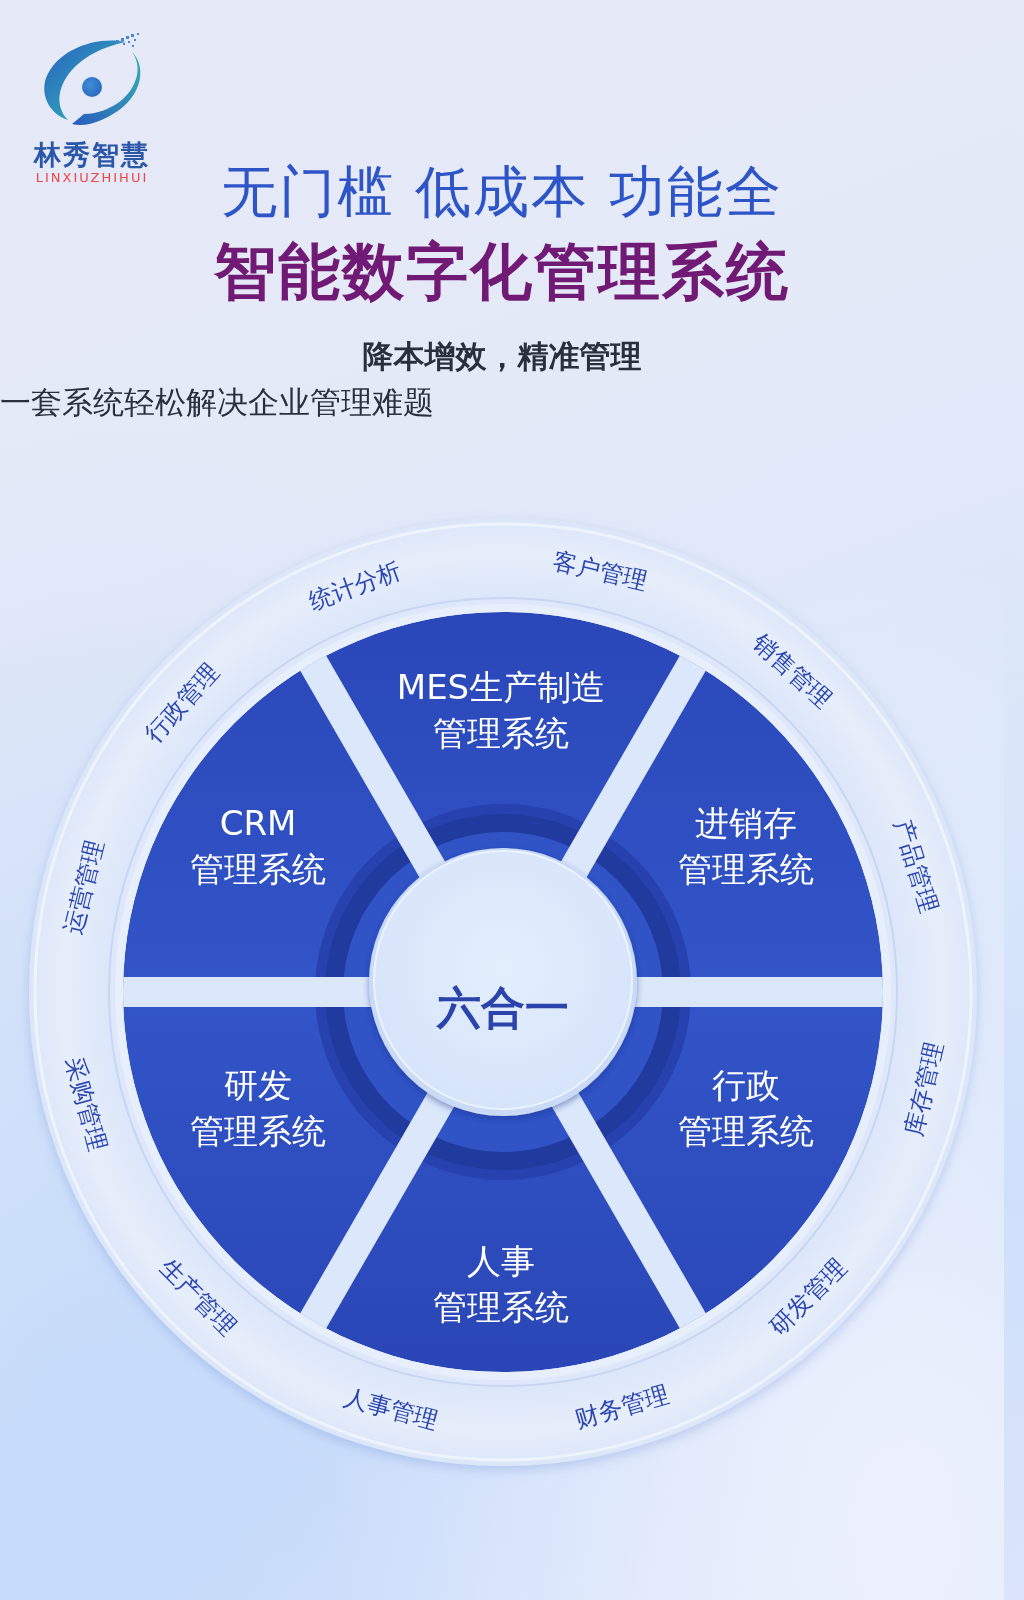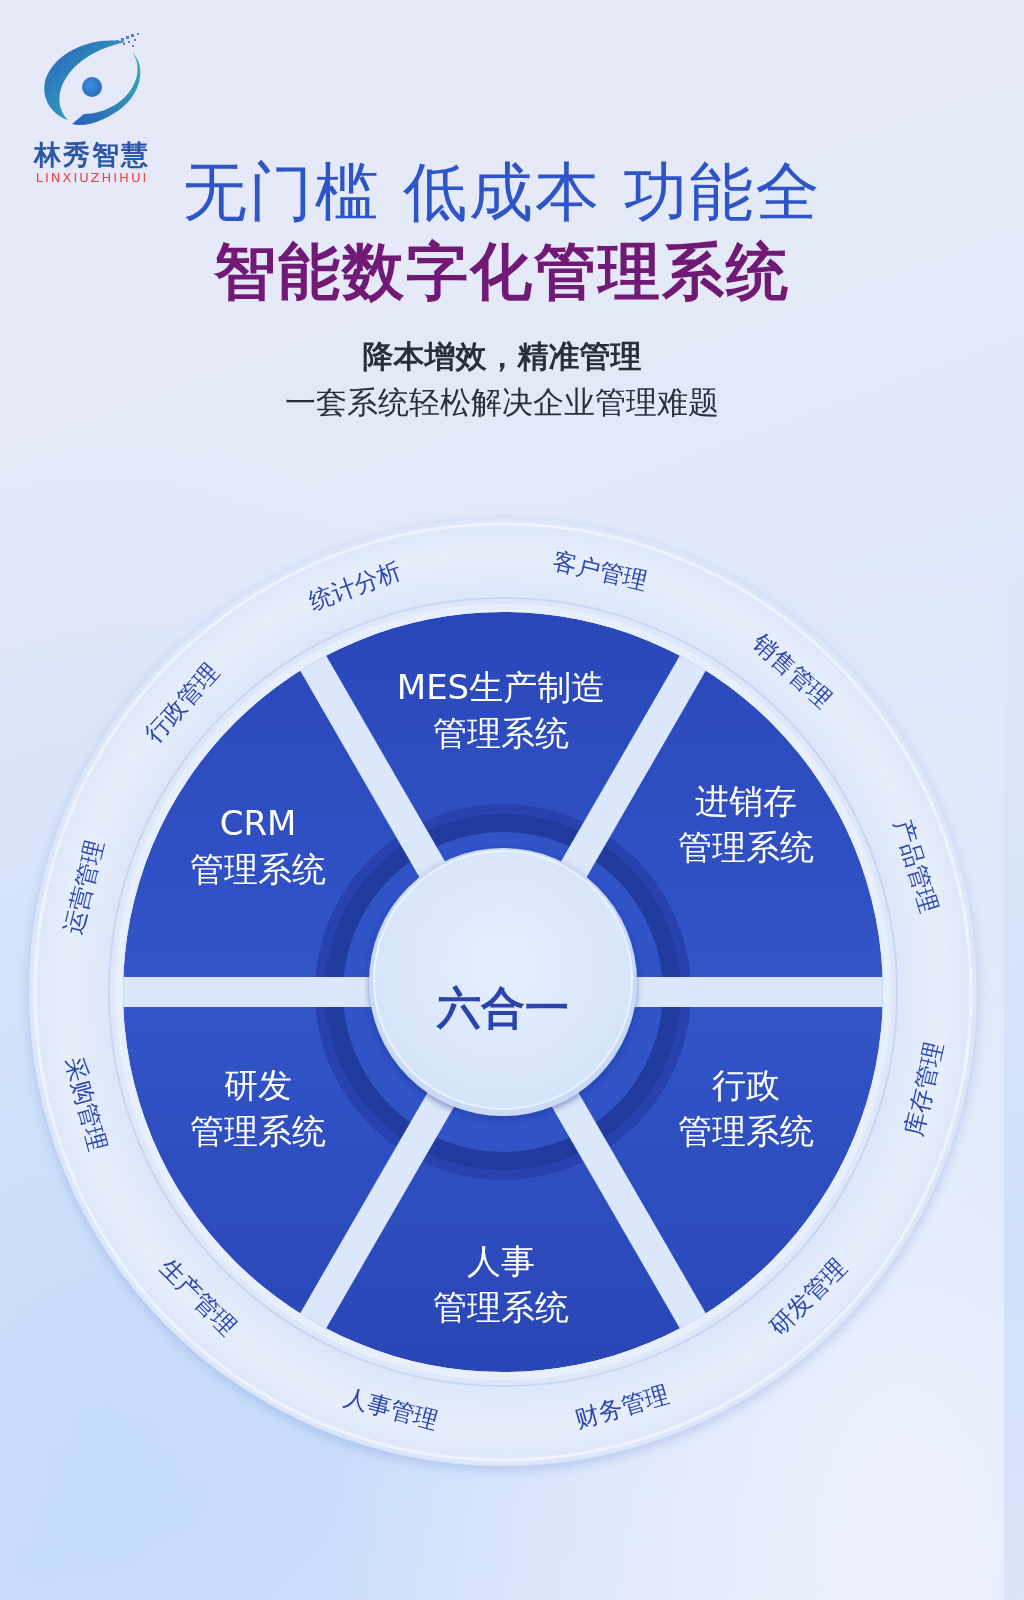--- a/index.html
+++ b/index.html
@@ -12,33 +12,33 @@
     position:absolute; inset:0;
     background: radial-gradient(ellipse at 90% 95%, rgba(240,243,253,0.9) 0%, rgba(240,243,253,0) 45%),
                 radial-gradient(ellipse at 10% 90%, rgba(190,215,250,0.6) 0%, rgba(190,215,250,0) 50%);
   }
   .logo { position:absolute; left:22px; top:18px; width:140px; text-align:center; }
   .logo svg { display:block; margin:0 auto; }
   .logo-cn { font-size:27px; font-weight:bold; color:#2b57a8; letter-spacing:2px; line-height:30px; margin-top:10px; }
   .logo-en { font-size:13px; color:#ef4444; letter-spacing:2px; line-height:16px; }
   .headline1 {
     position:absolute; left:0; right:0; top:152px; text-align:center;
-    font-size:64px; color:#2e55c8; letter-spacing:2px; line-height:80px;
+    font-size:56px; color:#2e55c8; letter-spacing:2px; line-height:80px;
     font-family:"DejaVu Sans",sans-serif;
   }
   .headline2 {
     position:absolute; left:0; right:0; top:232px; text-align:center;
     font-size:62px; font-weight:bold; color:#701a75; letter-spacing:2px; line-height:80px;
   }
   .sub1 {
     position:absolute; left:0; right:0; top:334px; text-align:center;
     font-size:31px; font-weight:bold; color:#2a2f3c; line-height:44px;
   }
   .sub2 {
-    position:absolute; left:0; right:0; top:380px; text-align:center;
+    position:absolute; left:0; right:0; top:380px; text-align:left;
     font-size:31px; color:#2a2f3c; line-height:44px;
   }
   .wheel { position:absolute; left:0; top:0; }
   .seg-label {
     position:absolute; color:#ffffff; font-weight:normal; font-size:34px;
     text-align:center; line-height:46px; white-space:nowrap;
     transform:translate(-50%,-50%);
   }
   .ring-label {
     position:absolute; color:#2b46b0; font-size:24px; white-space:nowrap;
@@ -146,21 +146,21 @@
   <circle cx="503" cy="980" r="130" fill="url(#centerGrad)"></circle>
   <circle cx="503" cy="980" r="129" fill="none" stroke="#f4f8ff" stroke-width="2" opacity="0.7"></circle>
 </svg>
 
 <div class="center-label">六合一</div>
 
 <div class="seg-label" style="left:501px; top:710px;">
   <div>MES生产制造</div>
   <div>管理系统</div>
 </div>
-<div class="seg-label" style="left:746px; top:824px;">
+<div class="seg-label" style="left:746px; top:846px;">
   <div>进销存</div>
   <div>管理系统</div>
 </div>
 <div class="seg-label" style="left:746px; top:1108px;">
   <div>行政</div>
   <div>管理系统</div>
 </div>
 <div class="seg-label" style="left:501px; top:1248px;margin-top:36px;">
   <div>人事</div>
   <div>管理系统</div>

